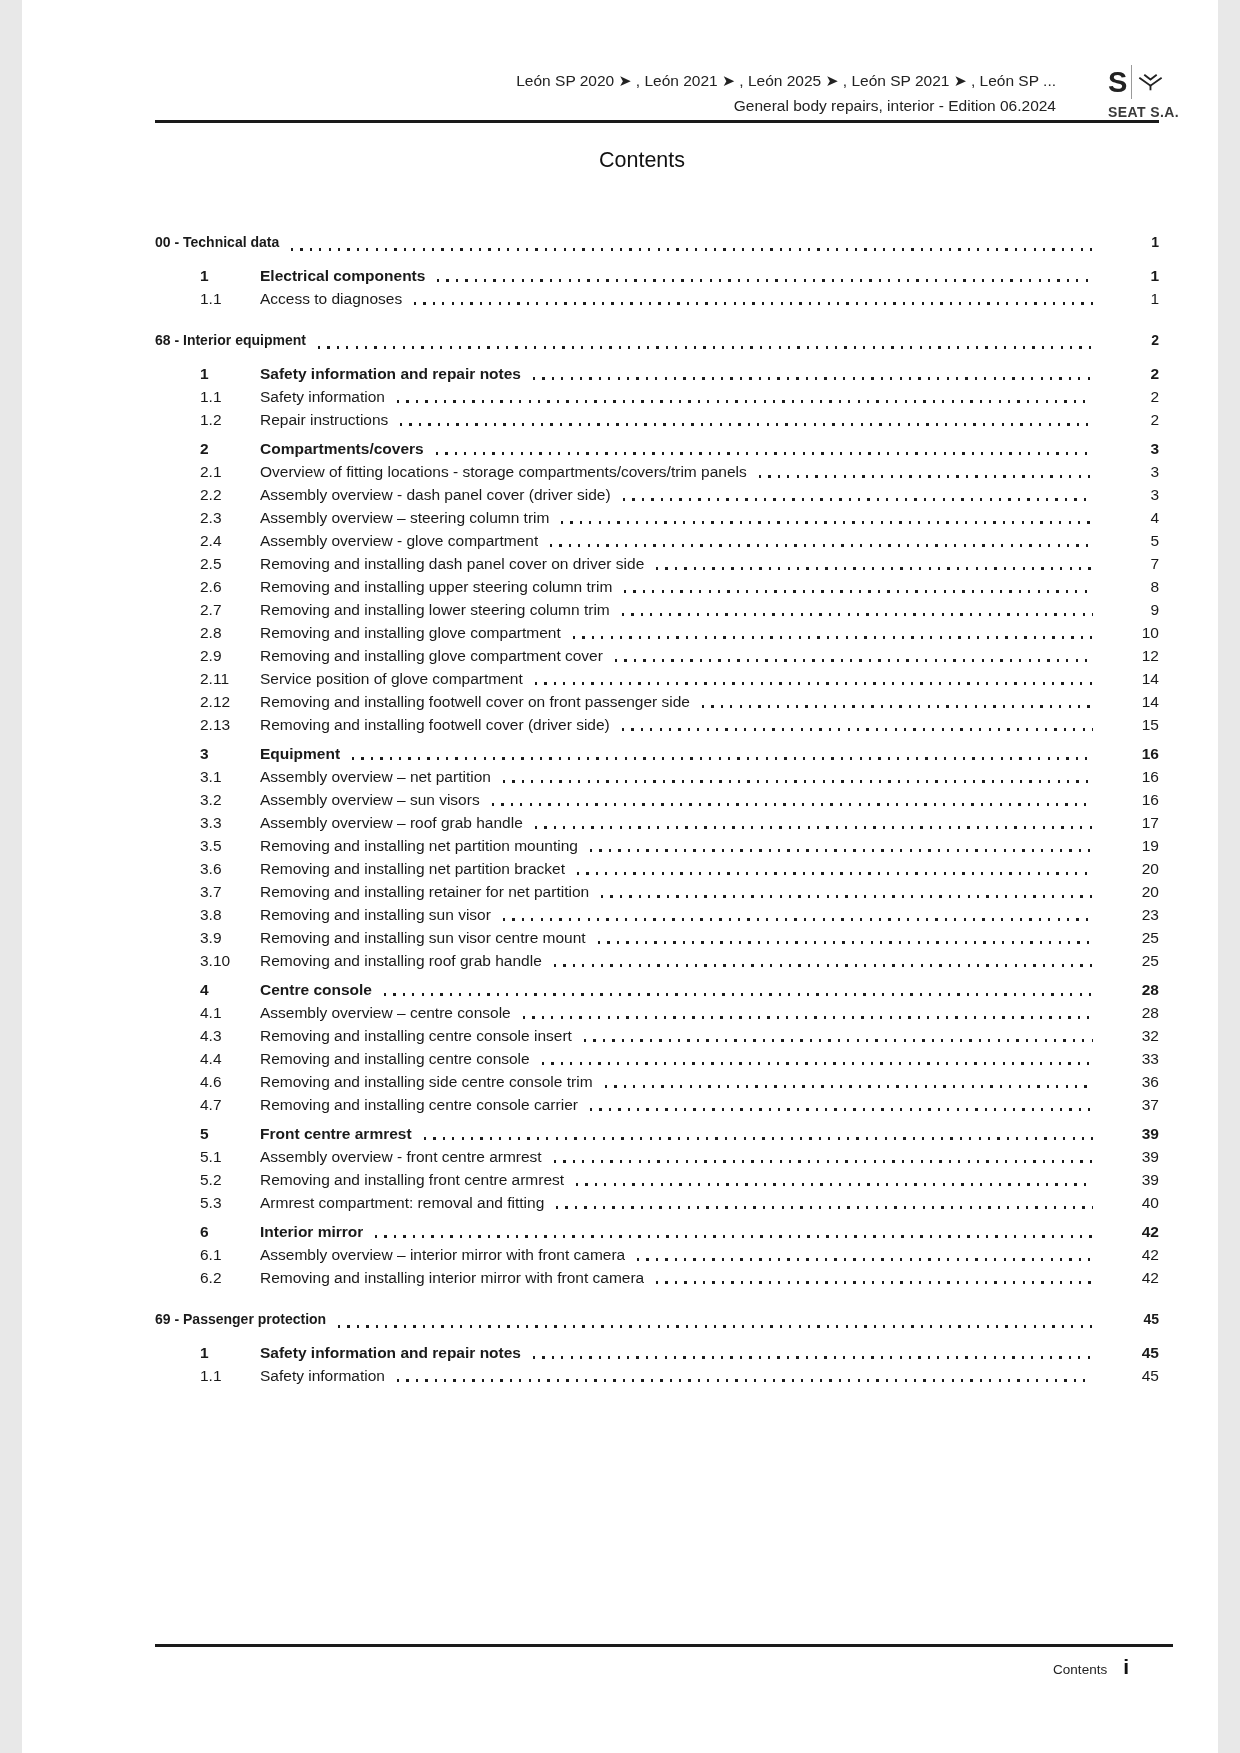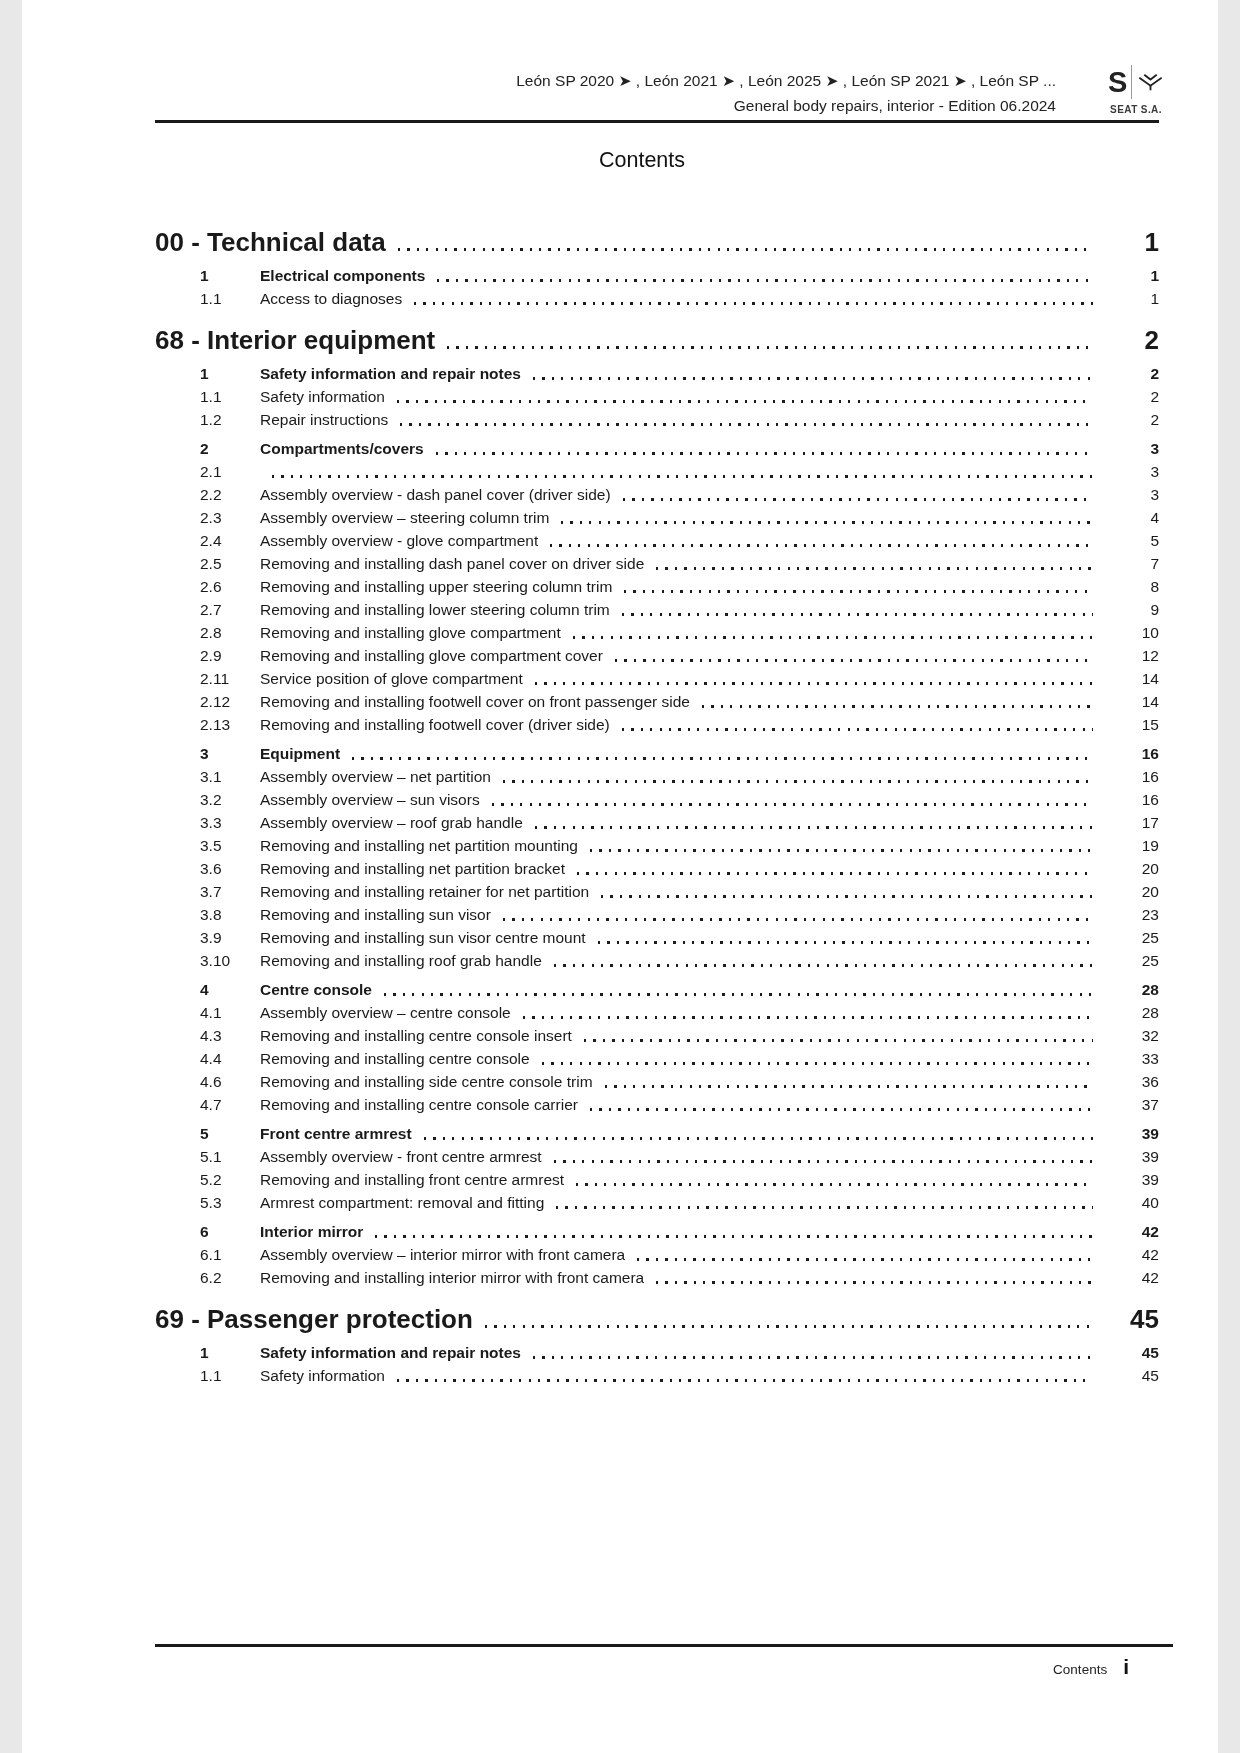--- a/index.html
+++ b/index.html
@@ -17,41 +17,41 @@
     position:absolute;top:68px;right:162px;
     text-align:right;font-size:15.5px;line-height:25px;color:#222;
     white-space:nowrap;
   }
   .brand{
     position:absolute;left:1086px;top:64px;width:56px;text-align:center;
   }
   .brand-logos{display:flex;align-items:center;justify-content:center;gap:5px;height:36px;}
   .seat-s{font-size:29px;font-weight:800;line-height:30px;color:#222;letter-spacing:-1px;}
   .brand-divider{width:1px;height:34px;background:#9a9a9a;}
-  .brand-company{margin-top:4px;font-size:10px;font-weight:bold;letter-spacing:.4px;color:#3a3a3a;white-space:nowrap;}
+  .brand-company{margin-top:4px;font-size:14px;font-weight:bold;letter-spacing:.4px;color:#3a3a3a;white-space:nowrap;}
   .header-rule{position:absolute;left:133px;width:1004px;top:120px;height:2.5px;background:#1a1a1a;}
   
   .page-title{position:absolute;top:148px;left:0;width:1240px;text-align:center;font-size:21.5px;color:#111;}
   
   .toc{position:absolute;left:133px;top:212px;width:1004px;}
   .row{display:flex;}
   .row .num,.row .title,.row .page-num,.row .chapter-label{line-height:23px;font-size:15.5px;white-space:nowrap;}
   .row{height:23px;}
   .row.sec{margin-top:6px;}
   .row.sec .num,.row.sec .title,.row.sec .page-num{font-weight:bold;}
   .row .num{flex:none;margin-left:45px;width:60px;}
   .row .title{flex:none;overflow:hidden;text-overflow:ellipsis;}
   .leader{
     flex:1;align-self:flex-end;height:2.6px;
     margin:0 20px 5px 12px;
     background:repeating-linear-gradient(90deg,#1c1c1c 0,#1c1c1c 2.3px,transparent 2.3px,transparent 9.4px);
   }
   .row .page-num{flex:none;width:46px;text-align:right;}
   .row.chapter{height:31px;margin-top:15px;margin-bottom:4px;}
-  .row.chapter .chapter-label,.row.chapter .page-num{font-size:26px;font-weight:bold;line-height:31px;}
+  .row.chapter .chapter-label,.row.chapter .page-num{font-size:14px;font-weight:bold;line-height:31px;}
   .row.chapter .leader{margin-bottom:7px;}
   
   .footer-rule{position:absolute;left:133px;width:1018px;top:1644px;height:2.5px;background:#1a1a1a;}
   .footer{position:absolute;top:1655px;right:89px;display:flex;align-items:baseline;}
   .footer-label{font-size:13.5px;color:#222;margin-right:16px;}
   .footer-page{font-size:21px;font-weight:bold;color:#111;}
 </style>
 </head>
 <body>
 
@@ -123,20 +123,21 @@
         <span class="page-num">2</span>
       </div>
       <div class="row sec">
         <span class="num">2</span>
         <span class="title">Compartments/covers</span>
         <span class="leader"></span>
         <span class="page-num">3</span>
       </div>
       <div class="row sub">
         <span class="num">2.1</span>
+        <span class="title">Overview of fitting locations - storage compartments/covers/trim panels</span>
         <span class="leader"></span>
         <span class="page-num">3</span>
       </div>
       <div class="row sub">
         <span class="num">2.2</span>
         <span class="title">Assembly overview - dash panel cover (driver side)</span>
         <span class="leader"></span>
         <span class="page-num">3</span>
       </div>
       <div class="row sub">

